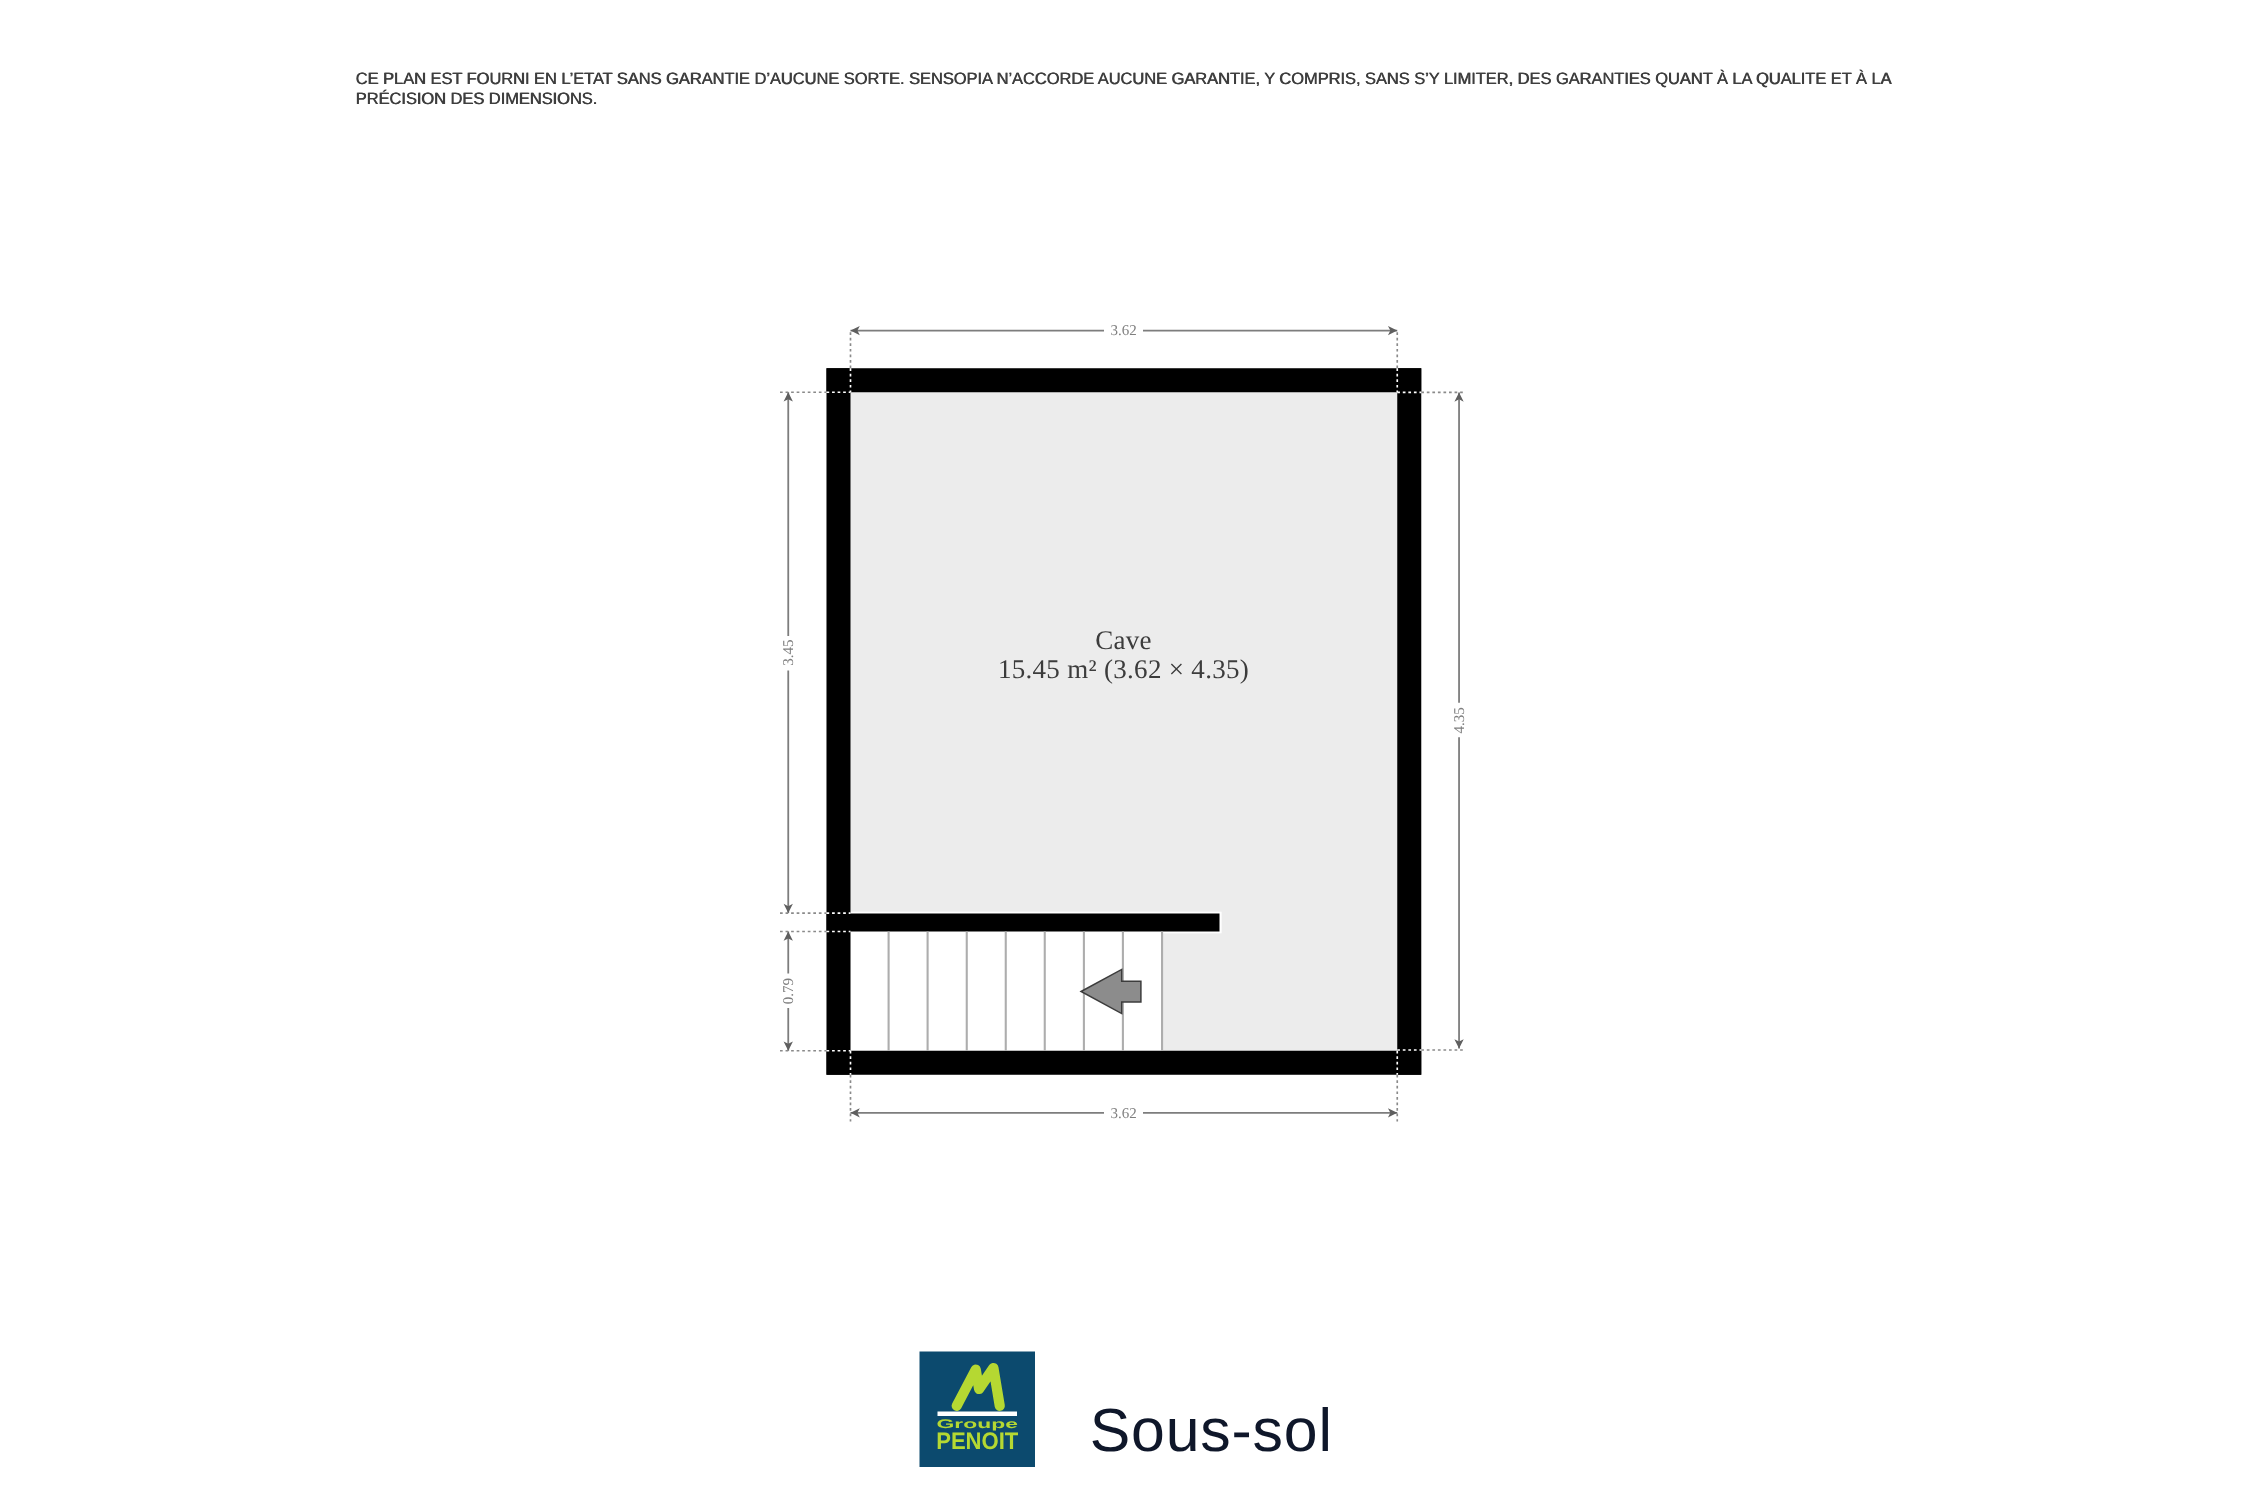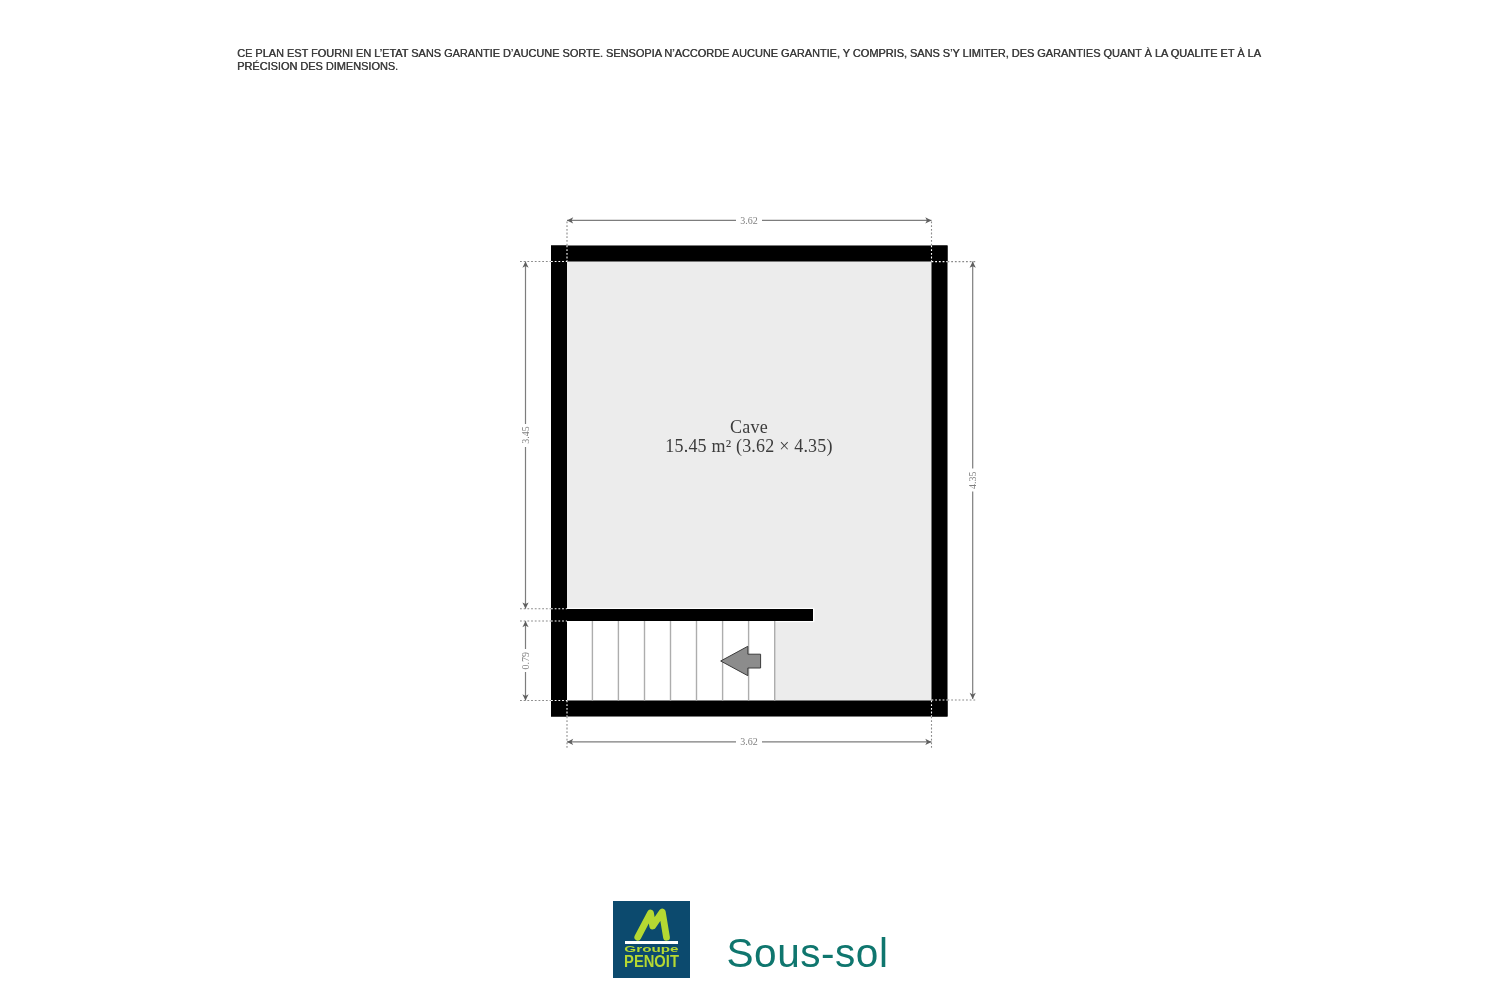--- a/index.html
+++ b/index.html
@@ -12,21 +12,21 @@
   }
   #plan{position:absolute;left:0;top:0;}
   #logo{position:absolute;left:613px;top:901px;width:77px;height:77px;
         background:#0c4a6e;}
   #logo svg{position:absolute;left:0;top:0;}
   #whitebar{position:absolute;left:12px;top:39.5px;width:53px;height:3.5px;background:#fff;}
   #groupe{position:absolute;left:0;top:43.2px;width:77px;text-align:center;
           font-weight:700;font-size:8.3px;color:#b5d832;transform:scaleX(1.84);}
   #penoit{position:absolute;left:0;top:52.3px;width:77px;text-align:center;
           font-weight:700;font-size:16px;color:#b5d832;transform:scaleX(0.92);}
-  #souslabel{position:absolute;left:726.5px;top:931px;font-size:40.5px;color:#0f766e;
+  #souslabel{position:absolute;left:726.5px;top:931px;font-size:40.5px;color:#0f172a;
              line-height:44px;letter-spacing:0.55px;}
 </style>
 </head>
 <body>
 <div id="disclaimer">CE PLAN EST FOURNI EN L’ETAT SANS GARANTIE D’AUCUNE SORTE. SENSOPIA N’ACCORDE AUCUNE GARANTIE, Y COMPRIS, SANS S’Y LIMITER, DES GARANTIES QUANT À LA QUALITE ET À LA PRÉCISION DES DIMENSIONS.</div>
 
 <svg id="plan" width="1500" height="1000" viewBox="0 0 1500 1000">
 
   <rect x="551" y="245.5" width="396.5" height="471" fill="#ececec"></rect>
 

